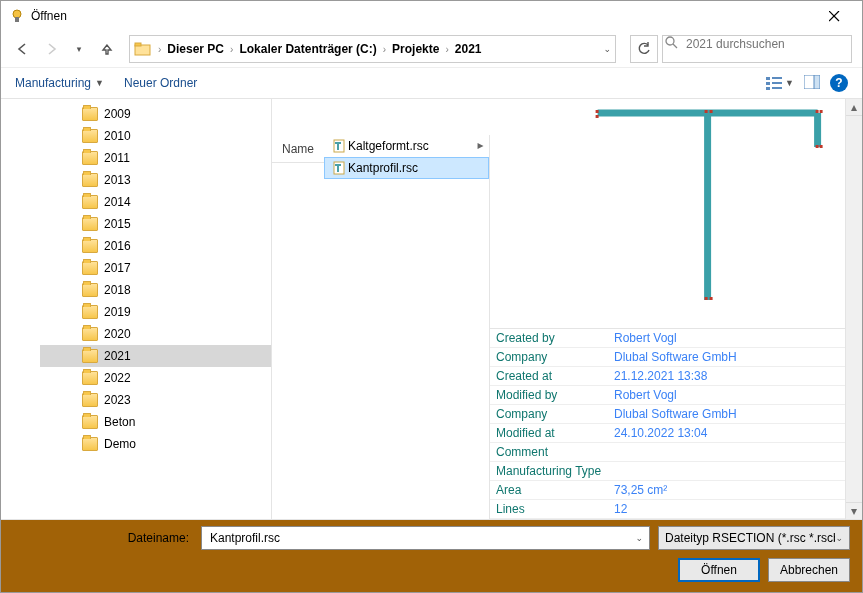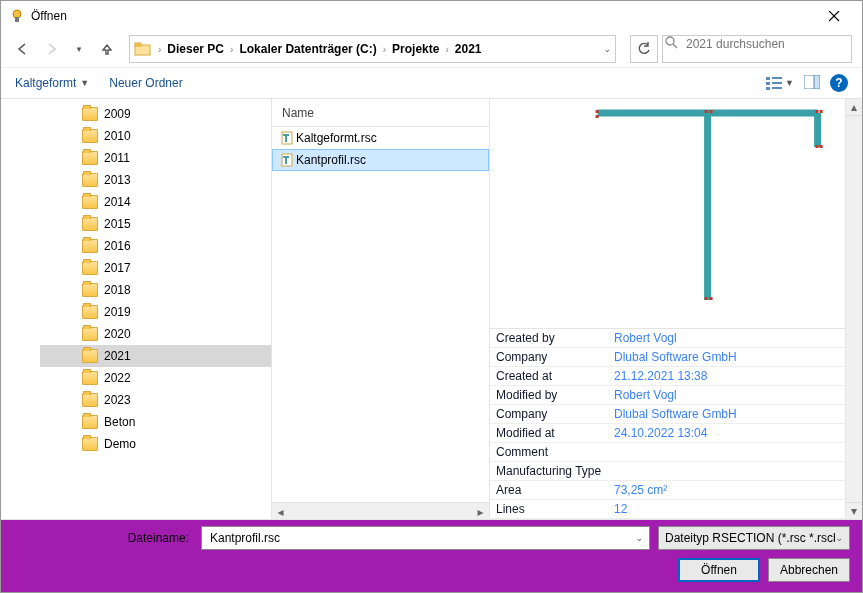--- a/index.html
+++ b/index.html
@@ -31,43 +31,43 @@
   .body { flex:1; display:flex; min-height:0; }
   
   .tree { width:232px; border-right:1px solid #e4e4e4; overflow-y:auto; position:relative; padding:4px 0;margin-left:39px; }
   .tree-row { height:22px; display:flex; align-items:center; padding-left:42px; gap:6px; }
   .tree-row.selected { background:#d7d7d7; }
   .folder-icon { width:16px; height:14px; background:linear-gradient(#ffe29a,#f7c64b); border:1px solid #d9a93e; border-radius:1px; position:relative; }
   .folder-icon::before { content:""; position:absolute; top:-3px; left:0; width:6px; height:3px; background:#f7c64b; border:1px solid #d9a93e; border-bottom:none; border-radius:1px 1px 0 0;}
   
   .tree::-webkit-scrollbar{width:16px;} 
   
-  .filecol { width:218px; display:flex; flex-direction:column; border-right:1px solid #e4e4e4; }
+  .filecol { width:218px; display:flex; flex-direction:row; border-right:1px solid #e4e4e4;margin-top:36px; }
   .colhead { height:28px; border-bottom:1px solid #e4e4e4; display:flex; align-items:center; }
   .colhead-cell { padding:0 10px; color:#414141; flex:1; }
   .filelist { flex:1; overflow:auto; position:relative; }
   .file-row { height:22px; display:flex; align-items:center; gap:0; padding-left:8px; }
   .file-row.selected { background:#cde8ff; border:1px solid #8cc8ff; padding-left:7px; }
   .file-ico { width:16px; height:16px; display:flex; align-items:center; justify-content:center; }
   .file-hscroll { height:17px; border-top:1px solid #e4e4e4; background:#f0f0f0; position:relative;}
   .file-hscroll .larrow, .file-hscroll .rarrow{ width:17px; height:17px; display:flex;align-items:center;justify-content:center; color:#666; position:absolute; top:0;}
   .file-hscroll .larrow{left:0;} .file-hscroll .rarrow{right:0;}
   
   .rightcol { flex:1; display:flex; flex-direction:column; position:relative; }
   .preview { flex:1; position:relative; background:#fff; }
   .preview svg { position:absolute; top:6px; left:50%; transform:translateX(-34%); }
   .details { border-top:1px solid #e4e4e4; max-height:200px; overflow:auto; }
   .drow { display:flex; height:19px; align-items:center; border-bottom:1px solid #eee; }
-  .dkey { width:120px; padding-left:6px; color:#0f172a; }
+  .dkey { width:120px; padding-left:6px; color:#0f766e; }
   .dval { flex:1; padding-left:4px; color:#3b82f6; }
   .rightcol .vscroll { position:absolute; right:0; top:0; bottom:0; width:17px; background:#f0f0f0; border-left:1px solid #e4e4e4;}
   .vscroll .uarr,.vscroll .darr{height:17px; display:flex;align-items:center;justify-content:center;color:#666;}
   .vscroll .uarr{border-bottom:1px solid #ddd;} .vscroll .darr{position:absolute;bottom:0;left:0;right:0;border-top:1px solid #ddd;}
   
-  .bottom { border-top:1px solid #e4e4e4; padding:6px 12px 10px; background:#a21caf; }
+  .bottom { border-top:1px solid #e4e4e4; padding:6px 12px 10px; background:#a16207; }
   .fnrow { display:flex; align-items:center; gap:8px; margin-bottom:8px; }
   .fnlabel { width:180px; text-align:right; color:#000; padding-right:4px;}
   .fninput { flex:1; height:24px; border:1px solid #888; background:#fff; padding:0 6px; display:flex; align-items:center; justify-content:space-between; }
   .fninput input{ border:none; outline:none; flex:1; font-size:12px;}
   .typebox { width:192px; height:24px; border:1px solid #888; background:#e9e9e9; display:flex; align-items:center; padding:0 6px; justify-content:space-between; }
   .btnrow { display:flex; justify-content:flex-end; gap:8px; }
   .btn { width:82px; height:24px; border:1px solid #888; background:#e9e9e9; display:flex; align-items:center; justify-content:center; }
   .btn.primary { border:2px solid #0067c0; background:#e9e9e9; }
   .chev { font-size:9px; color:#555; }
 </style>
@@ -141,21 +141,21 @@
       <svg width="13" height="13">
           <circle cx="5" cy="5" r="4" fill="none" stroke="#888" stroke-width="1.3"></circle>
           <line x1="8" y1="8" x2="12" y2="12" stroke="#888" stroke-width="1.3"></line>
         </svg>
       <input placeholder="2021 durchsuchen" style="">
     </div>
   </div>
 
   <div class="toolbar">
     <div class="toolbtn">
-      <span>Kaltgeformt</span>
+      <span>Manufacturing</span>
       <span class="chev">▼</span>
     </div>
     <div class="toolbtn">
       <span>Neuer Ordner</span>
     </div>
     <div class="toolbar-right">
       <div style="display:flex;align-items:center;gap:3px;color:#1a4e8e;">
         <svg width="16" height="14">
             <rect x="0" y="1" width="4" height="3" fill="#5b8bbf"></rect>
             <rect x="0" y="6" width="4" height="3" fill="#5b8bbf"></rect>

